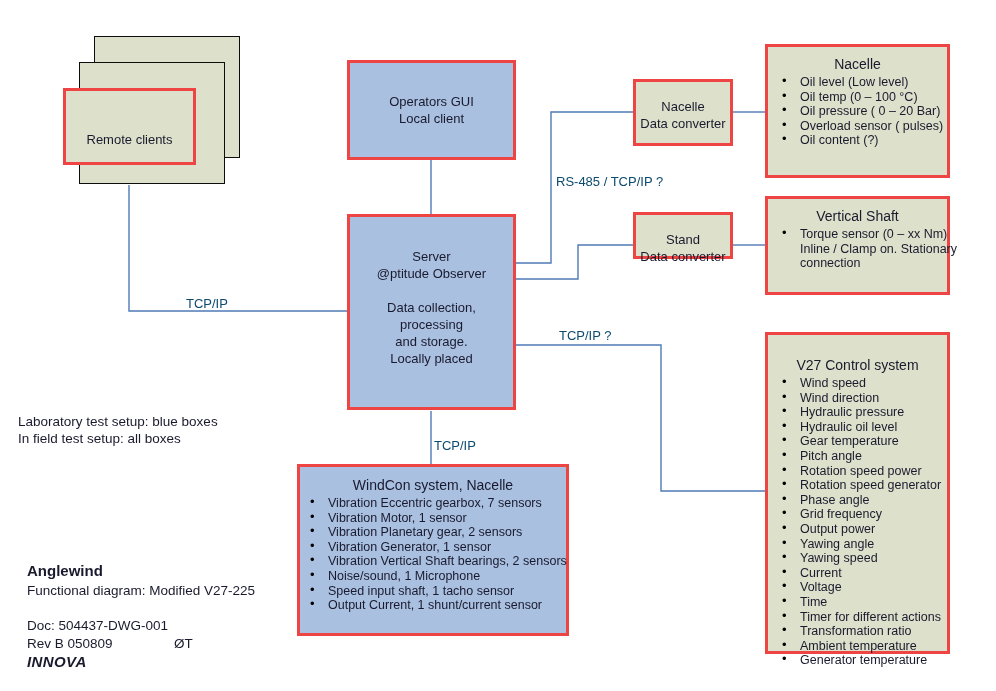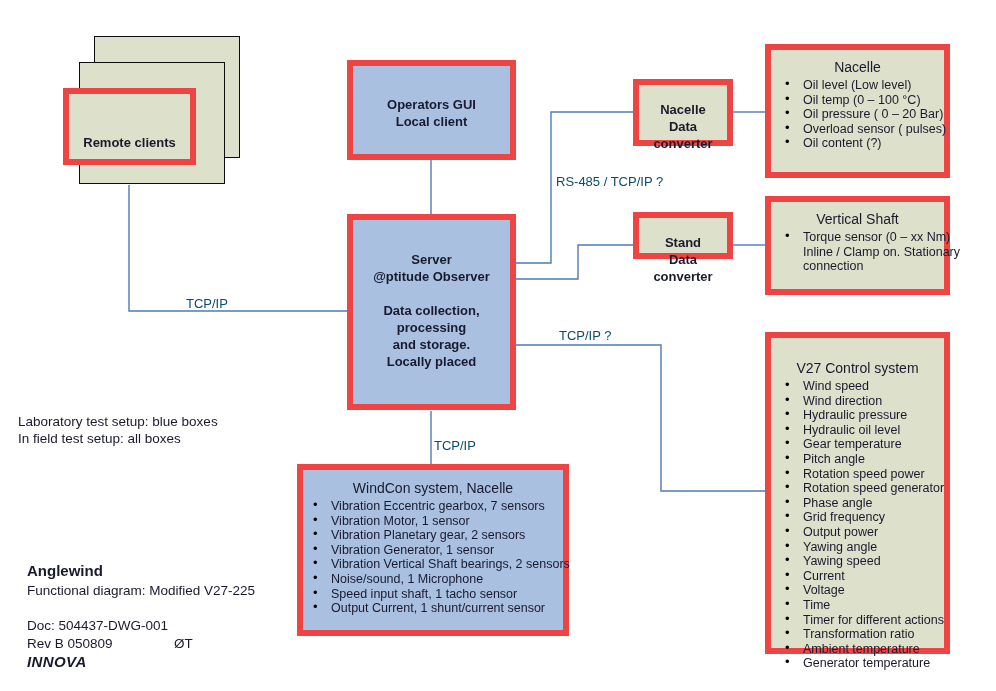--- a/index.html
+++ b/index.html
@@ -20,21 +20,21 @@
     position: absolute;
     left: 0;
     top: 0;
     width: 996px;
     height: 691px;
     pointer-events: none;
   }
   .box {
     position: absolute;
     box-sizing: border-box;
-    border: 6px solid #ef4444;
+    border: 3px solid #ef4444;
     font-size: 13px;
     line-height: 16px;
   }
   .box.blue  { background: #a9c0e0; }
   .box.olive { background: #dde0ca; }
   .box-title {
     text-align: center;
     font-size: 14px;
     line-height: 18px;
     display: block;
@@ -90,21 +90,20 @@
   .stack-layer {
     position: absolute;
     box-sizing: border-box;
     border: 1px solid #0d0d0d;
     background: #dde0ca;
   }
   .center-text {
     position: absolute;
     left: 0; right: 0;
     text-align: center;
-    font-weight: bold;
   }
 </style>
 </head>
 <body>
 
 <div id="canvas">
 
   <svg class="wires" viewBox="0 0 996 691" xmlns="http://www.w3.org/2000/svg">
     <g fill="none" stroke="#4f7ab5" stroke-width="1.4">
 

